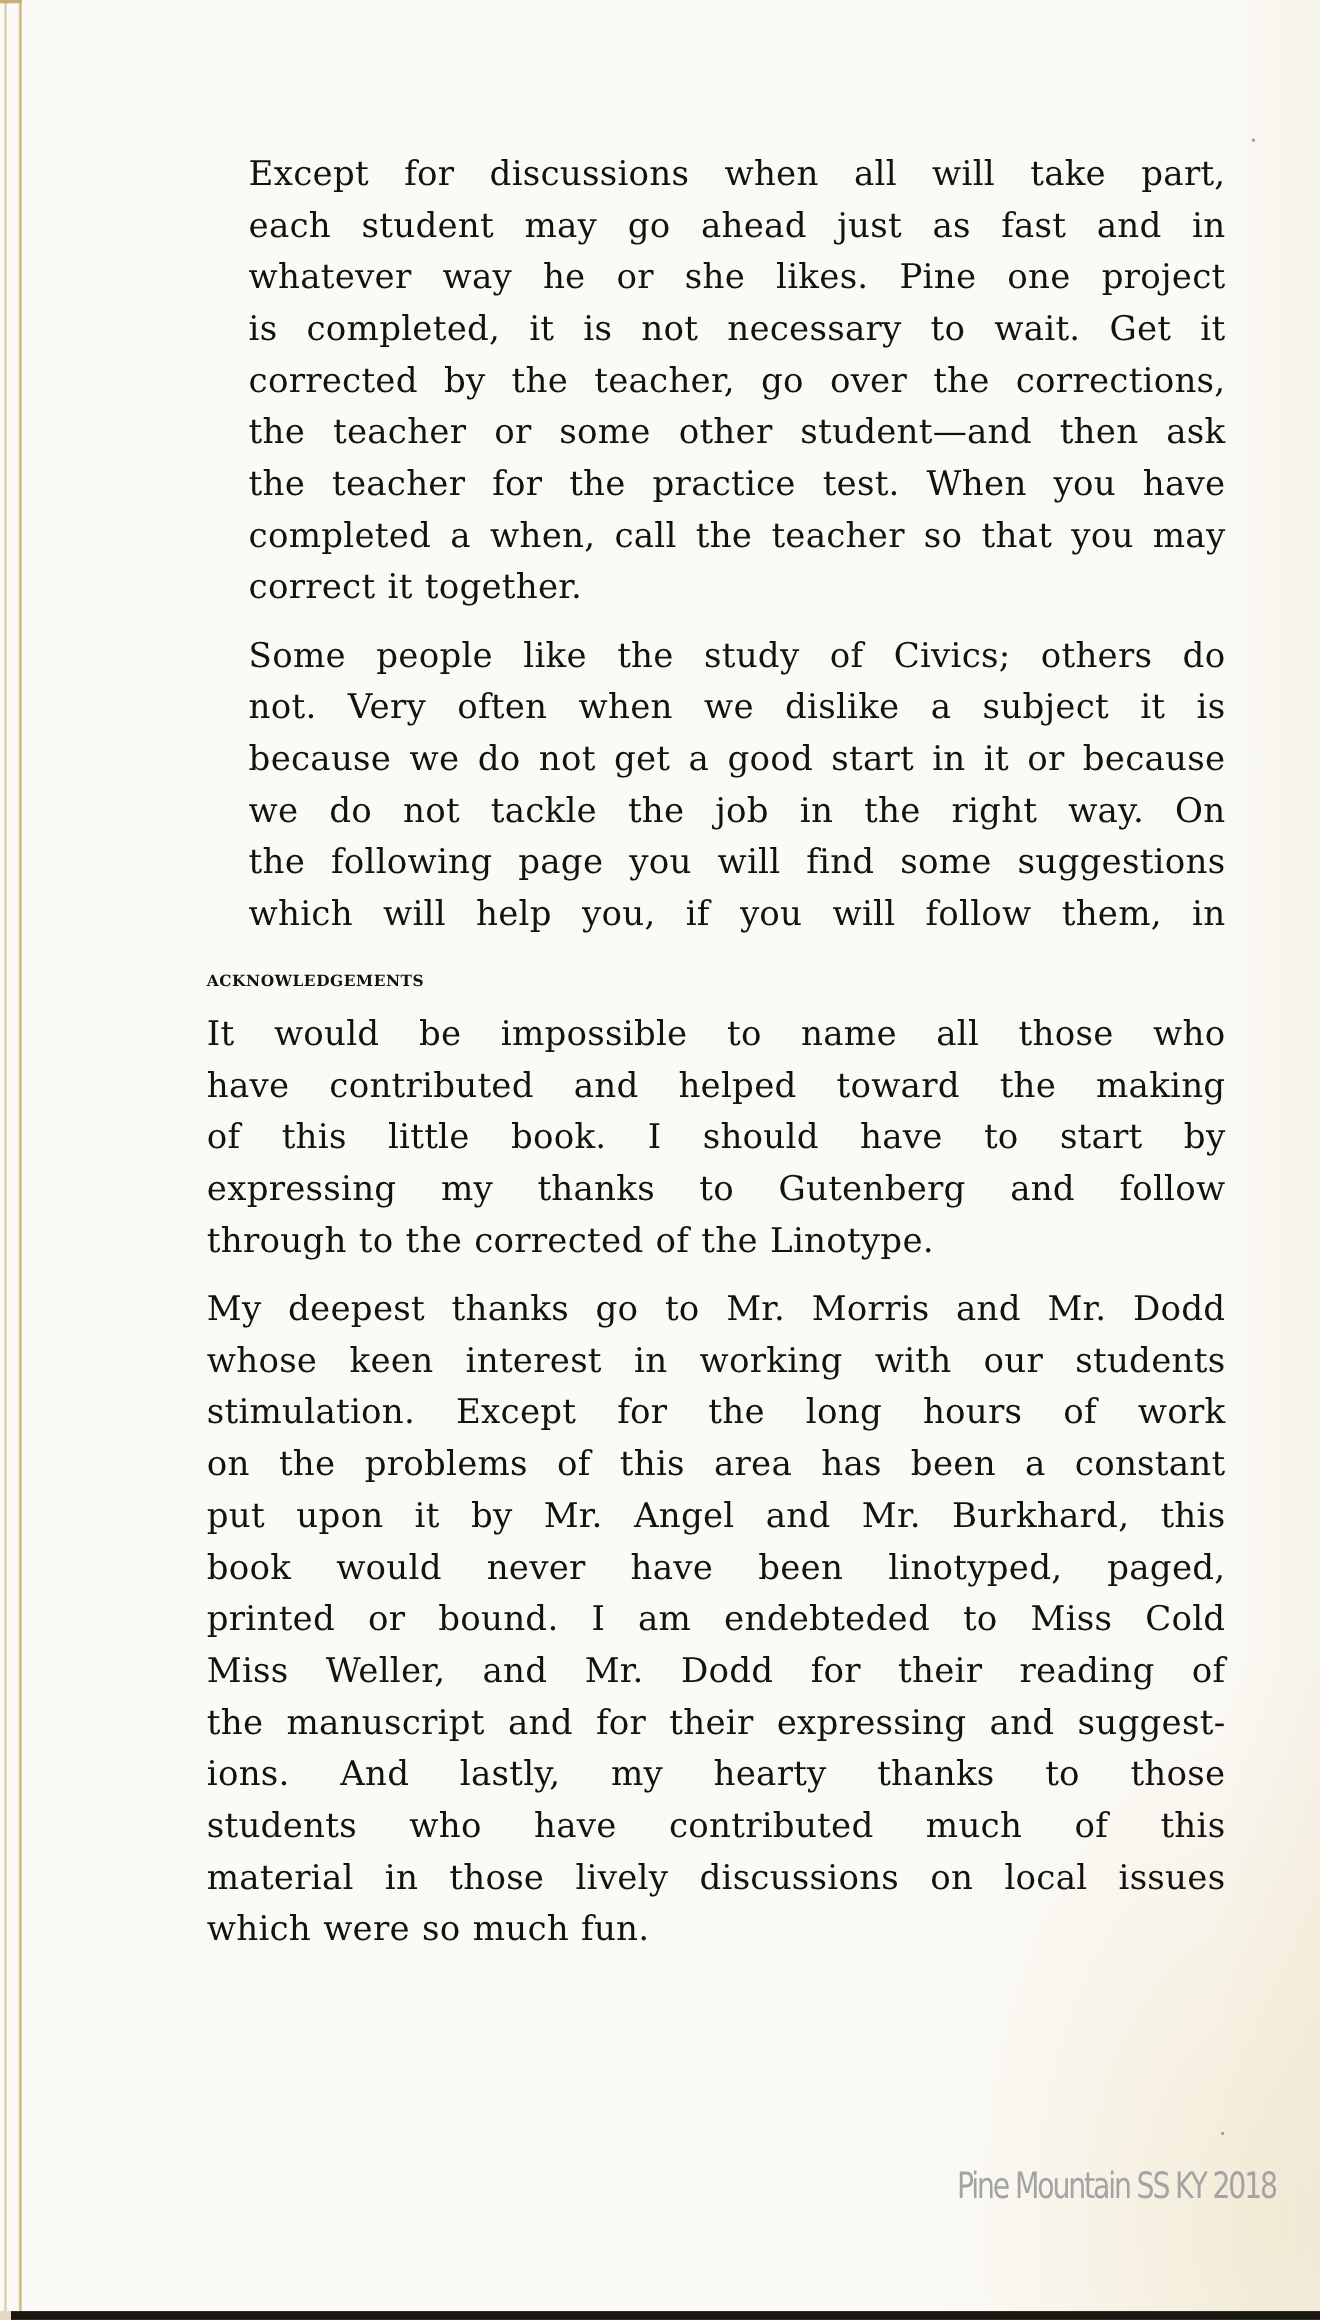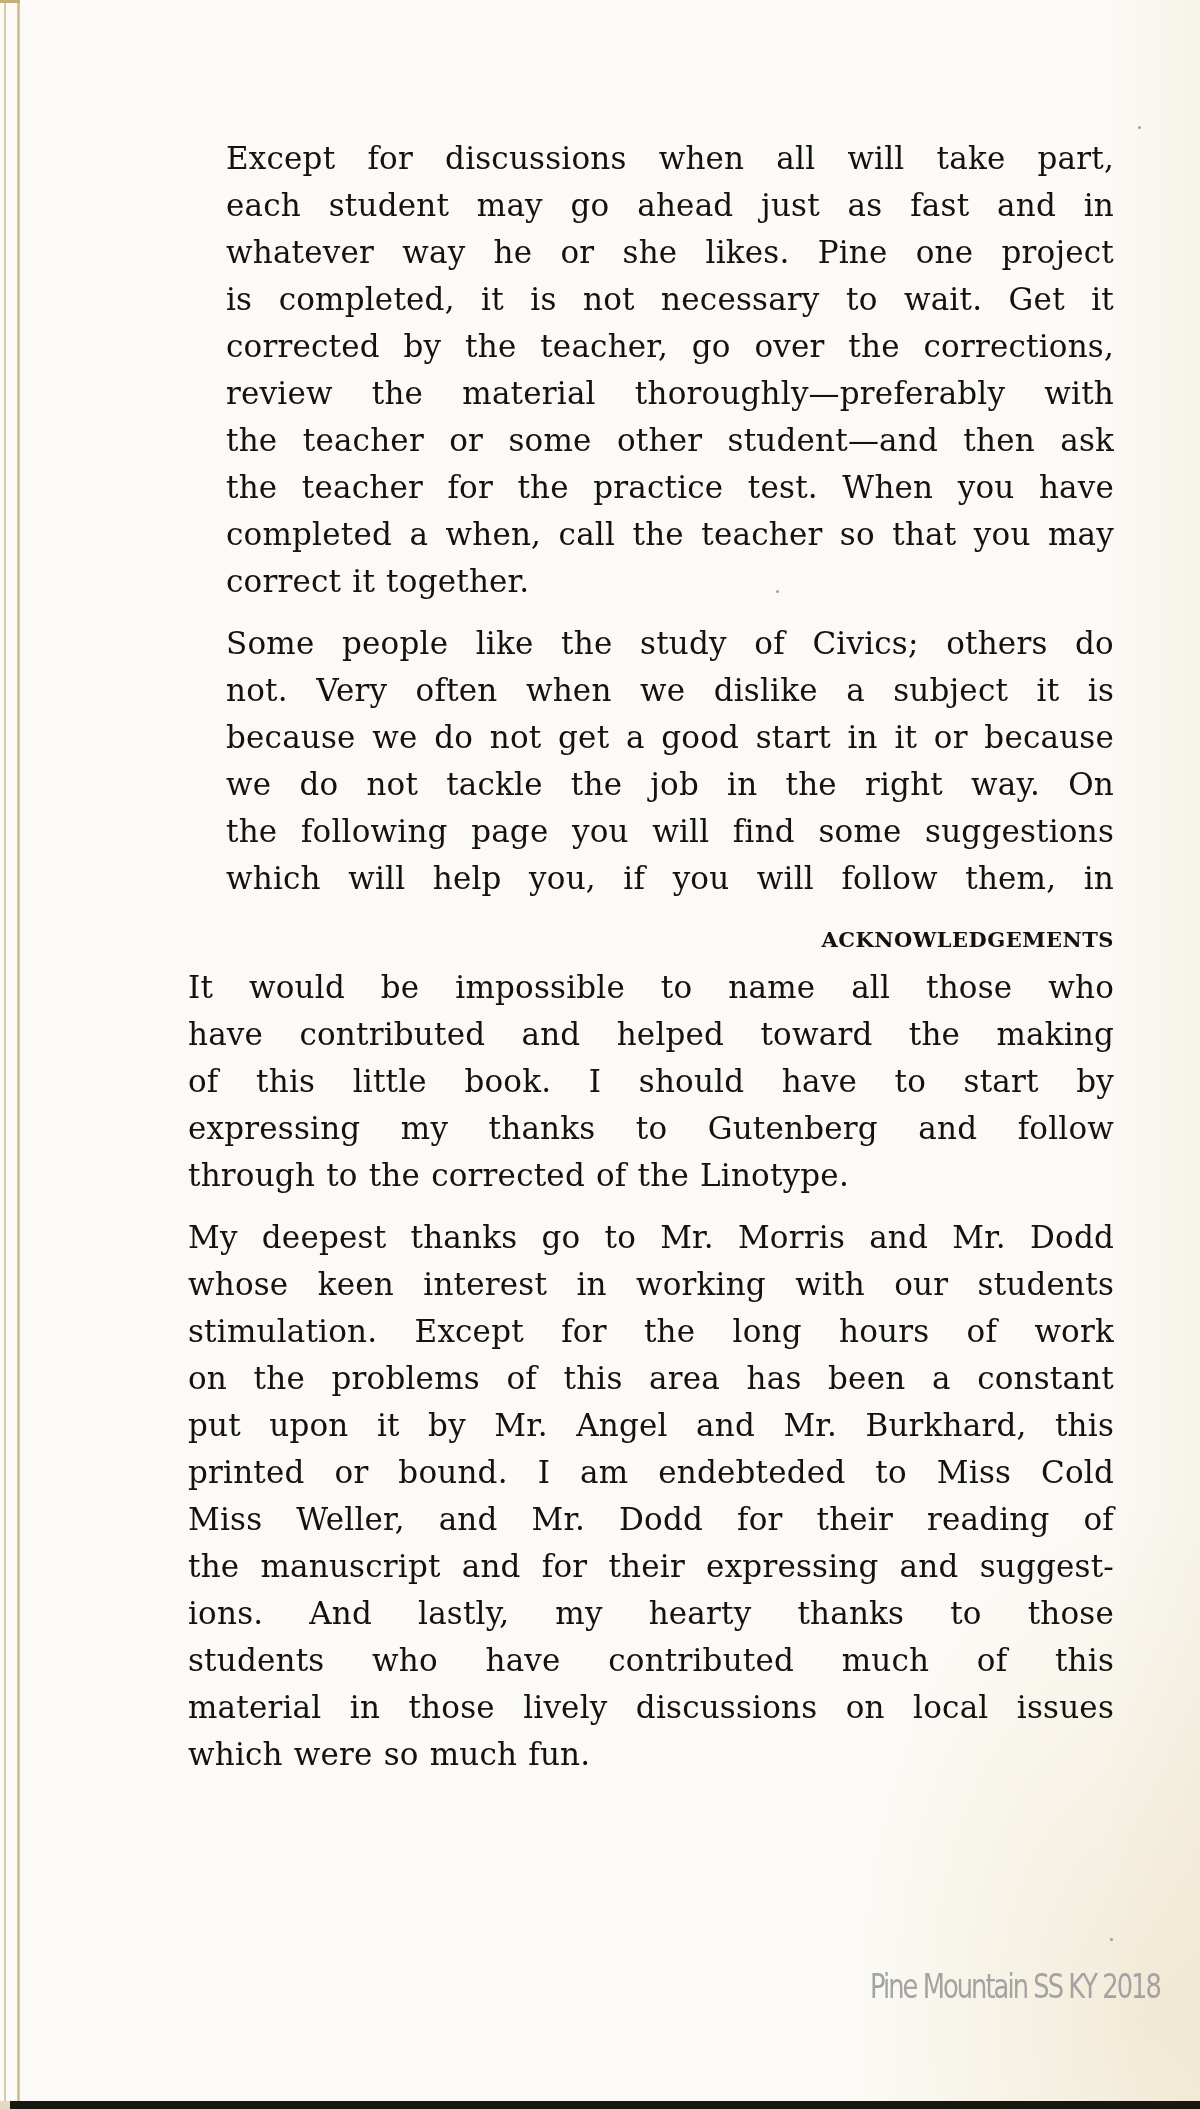--- a/index.html
+++ b/index.html
@@ -84,22 +84,22 @@
       word-spacing: 1px;
     }
     .para.indent {
       text-indent: 38px;
     }
     .para + .para {
       margin-top: 15px;
     }
     .heading {
       margin: 15px 0 0 0;
-      text-align: right;
-      font-size: 21px;
+      text-align: left;
+      font-size: 14px;
       line-height: 45px;
       font-weight: bold;
       letter-spacing: 0.5px;
     }
     .heading + .para {
       margin-top: 2px;
     }
     .line {
       display: block;
       text-align: justify;
@@ -140,21 +140,20 @@
   <div class="binding-line"></div>
   <div class="binding-top"></div>
 
   <div class="text-column">
     <div class="para indent">
       <span class="line">Except for discussions when all will take part,</span>
       <span class="line">each student may go ahead just as fast and in</span>
       <span class="line">whatever way he or she likes. Pine one project</span>
       <span class="line">is completed, it is not necessary to wait. Get it</span>
       <span class="line">corrected by the teacher, go over the corrections,</span>
-      <span class="line">review the material thoroughly—preferably with</span>
       <span class="line">the teacher or some other student—and then ask</span>
       <span class="line">the teacher for the practice test. When you have</span>
       <span class="line">completed a when, call the teacher so that you may</span>
       <span class="line last">correct it together.</span>
     </div>
 
     <div class="para indent">
       <span class="line">Some people like the study of Civics; others do</span>
       <span class="line">not. Very often when we dislike a subject it is</span>
       <span class="line">because we do not get a good start in it or because</span>
@@ -172,20 +171,21 @@
       <span class="line">expressing my thanks to Gutenberg and follow</span>
       <span class="line last">through to the corrected of the Linotype.</span>
     </div>
 
     <div class="para">
       <span class="line">My deepest thanks go to Mr. Morris and Mr. Dodd</span>
       <span class="line">whose keen interest in working with our students</span>
       <span class="line">stimulation. Except for the long hours of work</span>
       <span class="line">on the problems of this area has been a constant</span>
       <span class="line">put upon it by Mr. Angel and Mr. Burkhard, this</span>
+      <span class="line">book would never have been linotyped, paged,</span>
       <span class="line">printed or bound. I am endebteded to Miss Cold</span>
       <span class="line">Miss Weller, and Mr. Dodd for their reading of</span>
       <span class="line">the manuscript and for their expressing and suggest-</span>
       <span class="line">ions.   And lastly, my hearty thanks to those</span>
       <span class="line">students who have contributed much of this</span>
       <span class="line">material in those lively discussions on local issues</span>
       <span class="line last">which were so much fun.</span>
     </div>
   </div>
 

